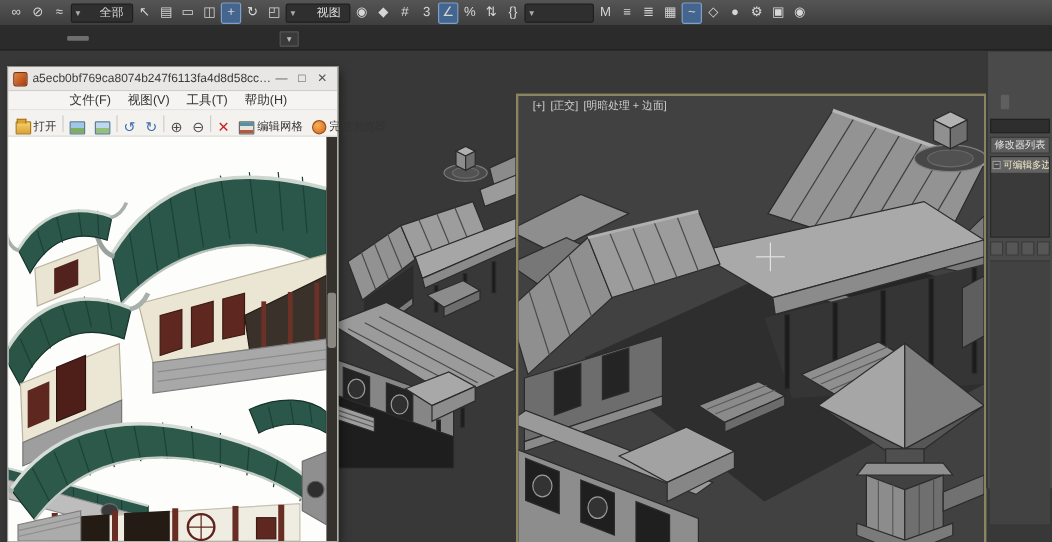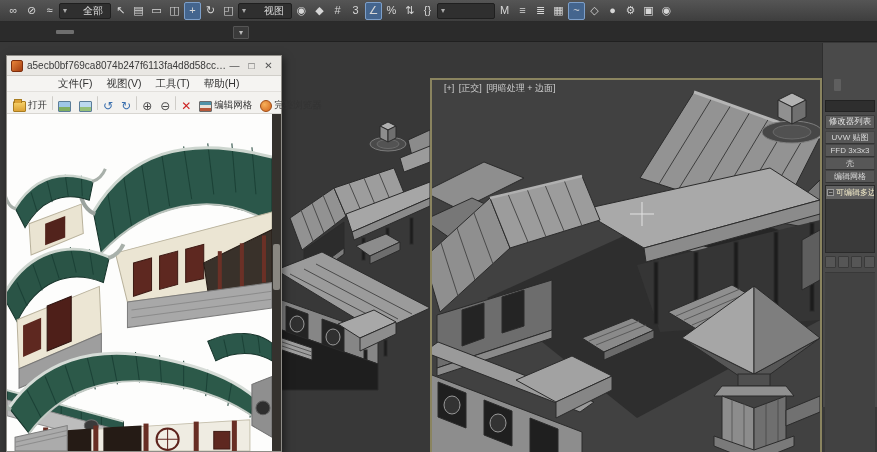--- a/index.html
+++ b/index.html
@@ -417,27 +417,20 @@
 
       <span class="cptab"></span>
           <span class="cptab active"></span>
           <span class="cptab"></span>
           <span class="cptab"></span>
           <span class="cptab"></span>
           <span class="cptab"></span>
         </div>
       <input class="cp-name" value="" style="">
       <div class="cp-drop">修改器列表</div>
-      <div>
-
-      <div class="cprow">UVW 贴图</div>
-          <div class="cprow">FFD 3x3x3</div>
-          <div class="cprow">壳</div>
-          <div class="cprow">编辑网格</div>
-        </div>
       <div class="cp-stackbox">
         <div class="cp-baserow">
           <span class="minus">−</span>
           <span>可编辑多边形</span>
         </div>
       </div>
       <div class="cp-ctls">
 
       <span class="cpctl"></span>
           <span class="cpctl"></span>

